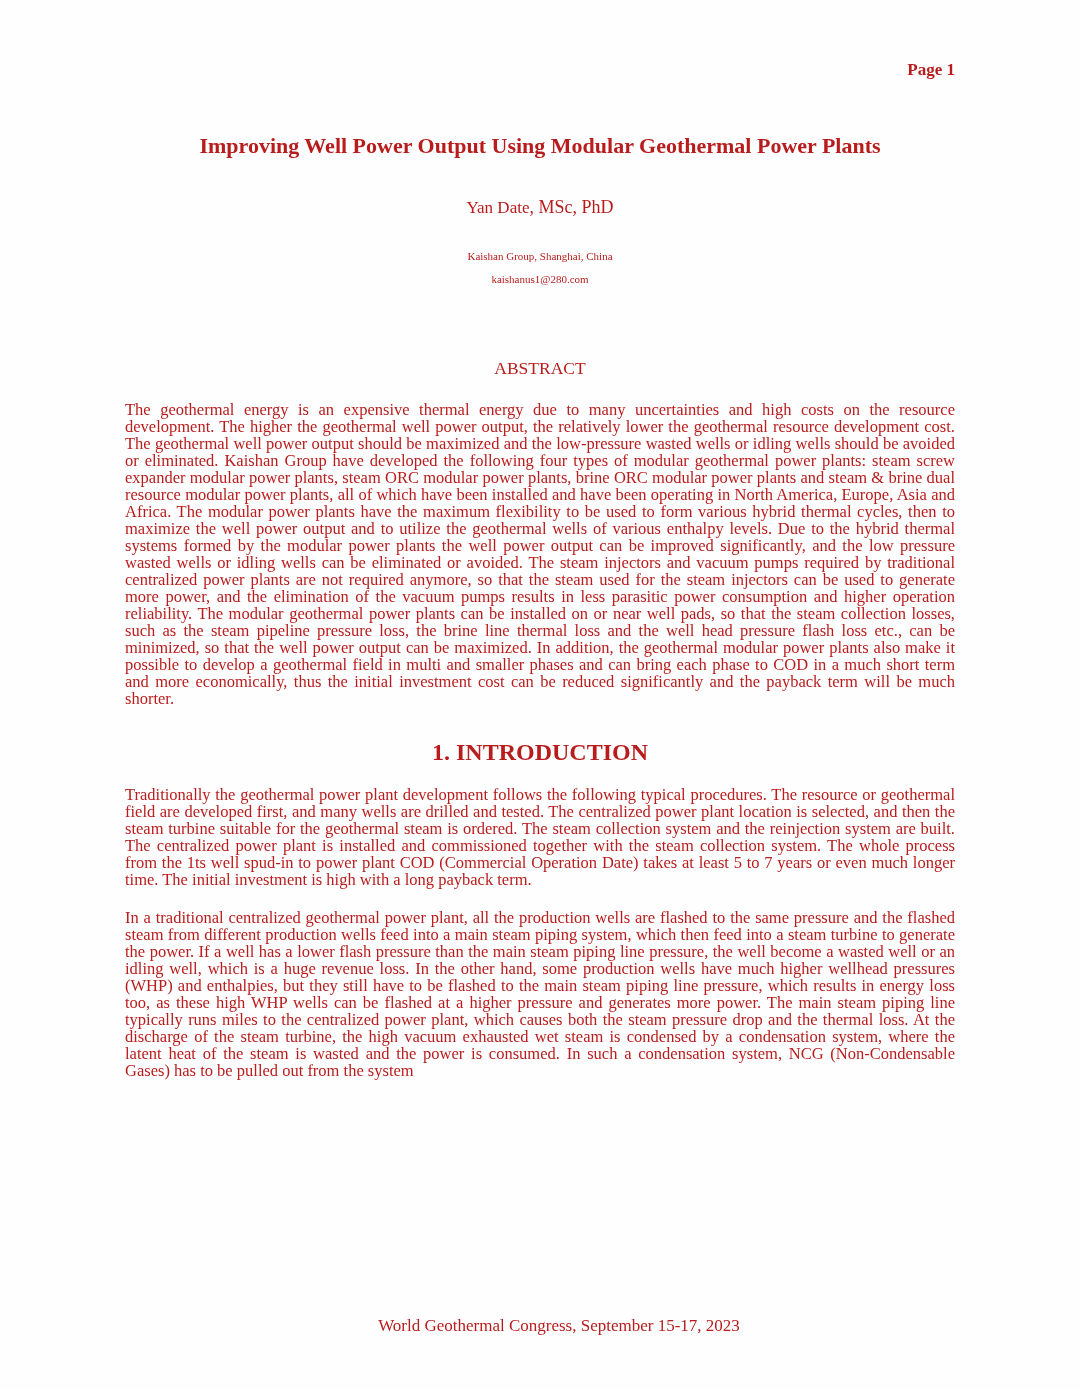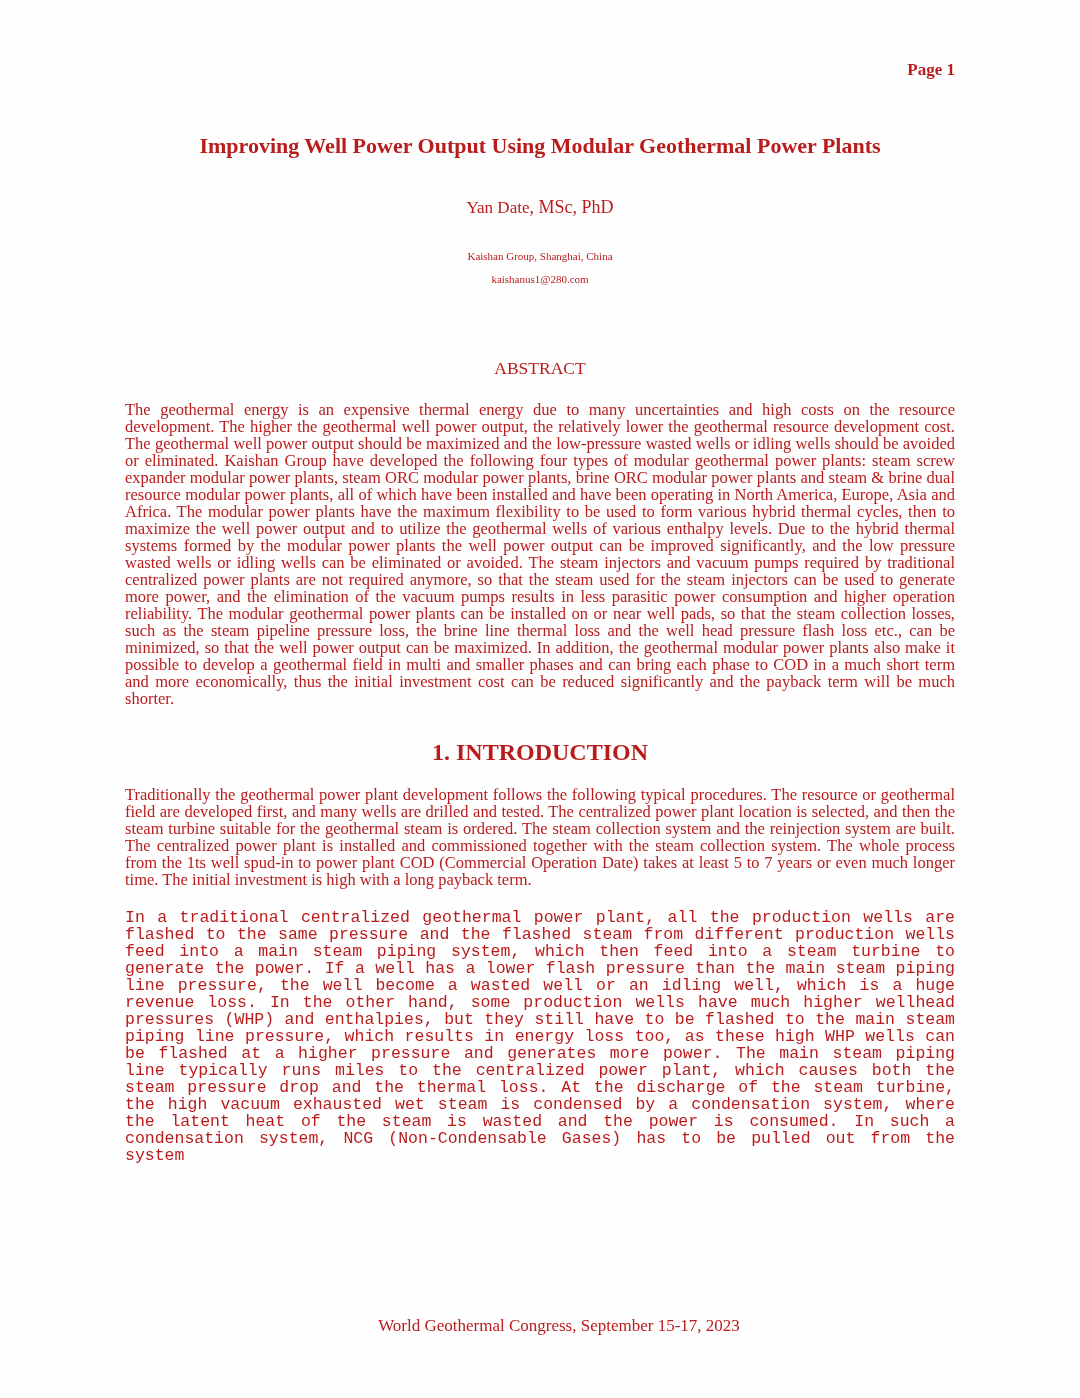--- a/index.html
+++ b/index.html
@@ -67,21 +67,20 @@
     text-align: center;
     font-weight: bold;
     font-size: 24px;
     line-height: 23px;
   }
   .intro-para-1 {
     margin-top: 22px;
   }
   .intro-para-2 {
     margin-top: 21px;
-    font-family: Liberation Mono, monospace;
   }
   .footer {
     position: absolute;
     left: 0;
     right: 0;
     bottom: 54px;
     text-align: center;
     font-size: 17px;
     line-height: 21px;
     margin-left: 38px;

